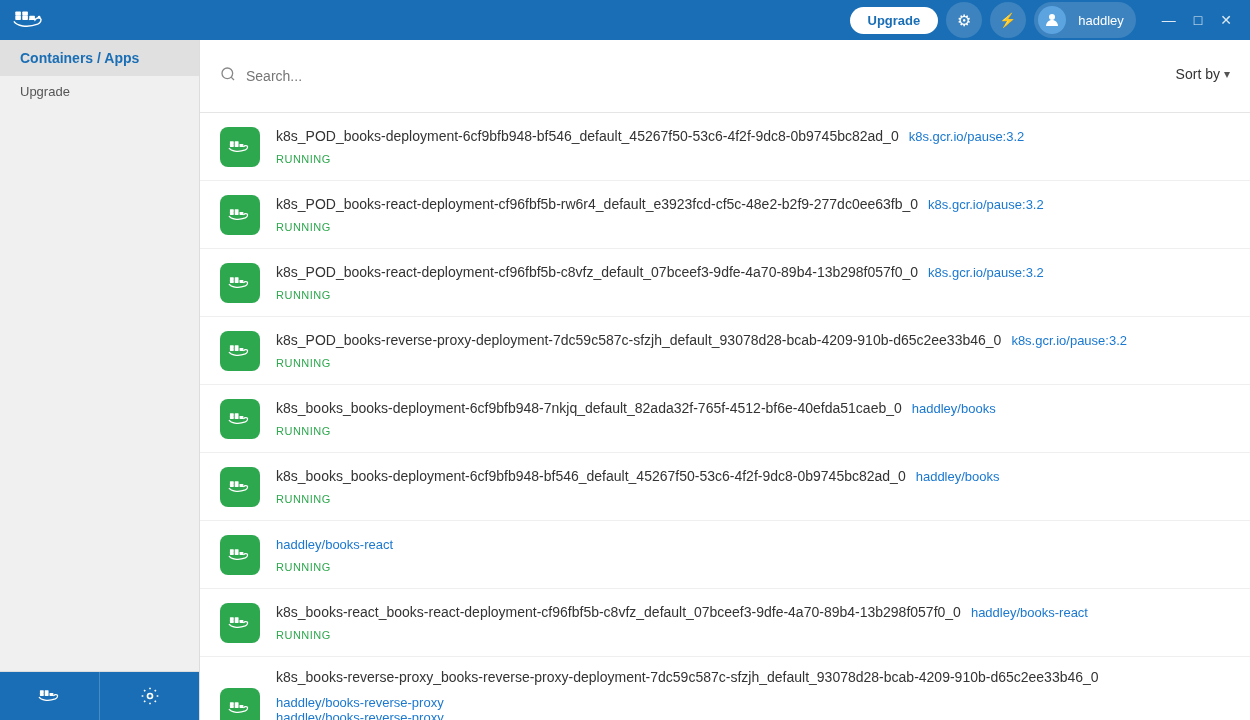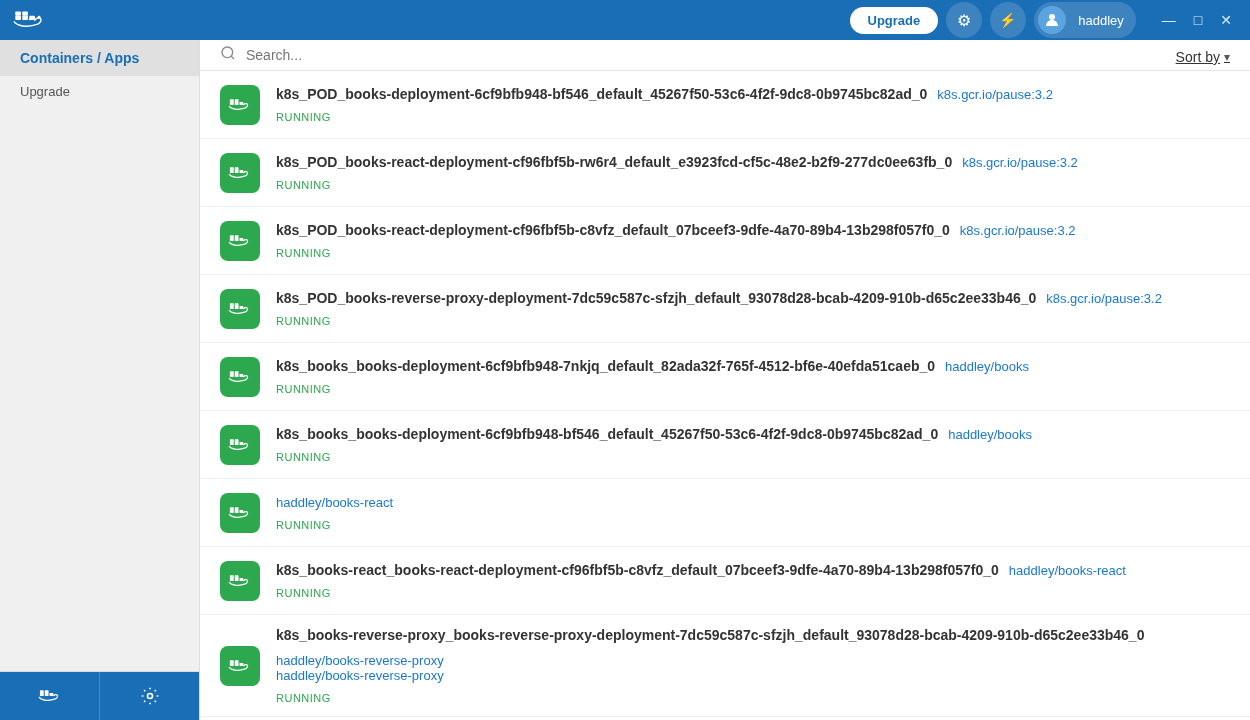--- a/index.html
+++ b/index.html
@@ -157,23 +157,23 @@
     .content {
       flex: 1;
       display: flex;
       flex-direction: column;
       overflow: hidden;
       background: white;
     }
 
     
     .search-bar {
-      padding: 5px 20px;
-      display: flex;
-      align-items: flex-end;
+      padding: 26px 20px;
+      display: flex;
+      align-items: flex-start;
       justify-content: space-between;
       border-bottom: 1px solid #e5e5e5;
       background: white;
     }
     .search-input-wrap {
       display: flex;
       align-items: center;
       gap: 10px;
       flex: 1;
     }
@@ -190,21 +190,20 @@
       background: transparent;
     }
     .sort-by {
       display: flex;
       align-items: center;
       gap: 4px;
       font-size: 14px;
       color: #333;
       cursor: pointer;
       white-space: nowrap;
-      text-decoration: underline;
     }
     .sort-arrow {
       font-size: 12px;
       color: #555;
     }
 
     
     .container-list {
       flex: 1;
       overflow-y: auto;
@@ -251,21 +250,21 @@
       min-width: 0;
     }
     .container-name-row {
       display: flex;
       align-items: center;
       gap: 10px;
       flex-wrap: wrap;
     }
     .container-name {
       font-size: 14px;
-      font-weight: 700;
+      font-weight: 400;
       color: #333;
     }
     .container-image {
       font-size: 13px;
       color: #1a78d0;
       cursor: pointer;
     }
     .container-status {
       font-size: 11px;
       color: #888;

